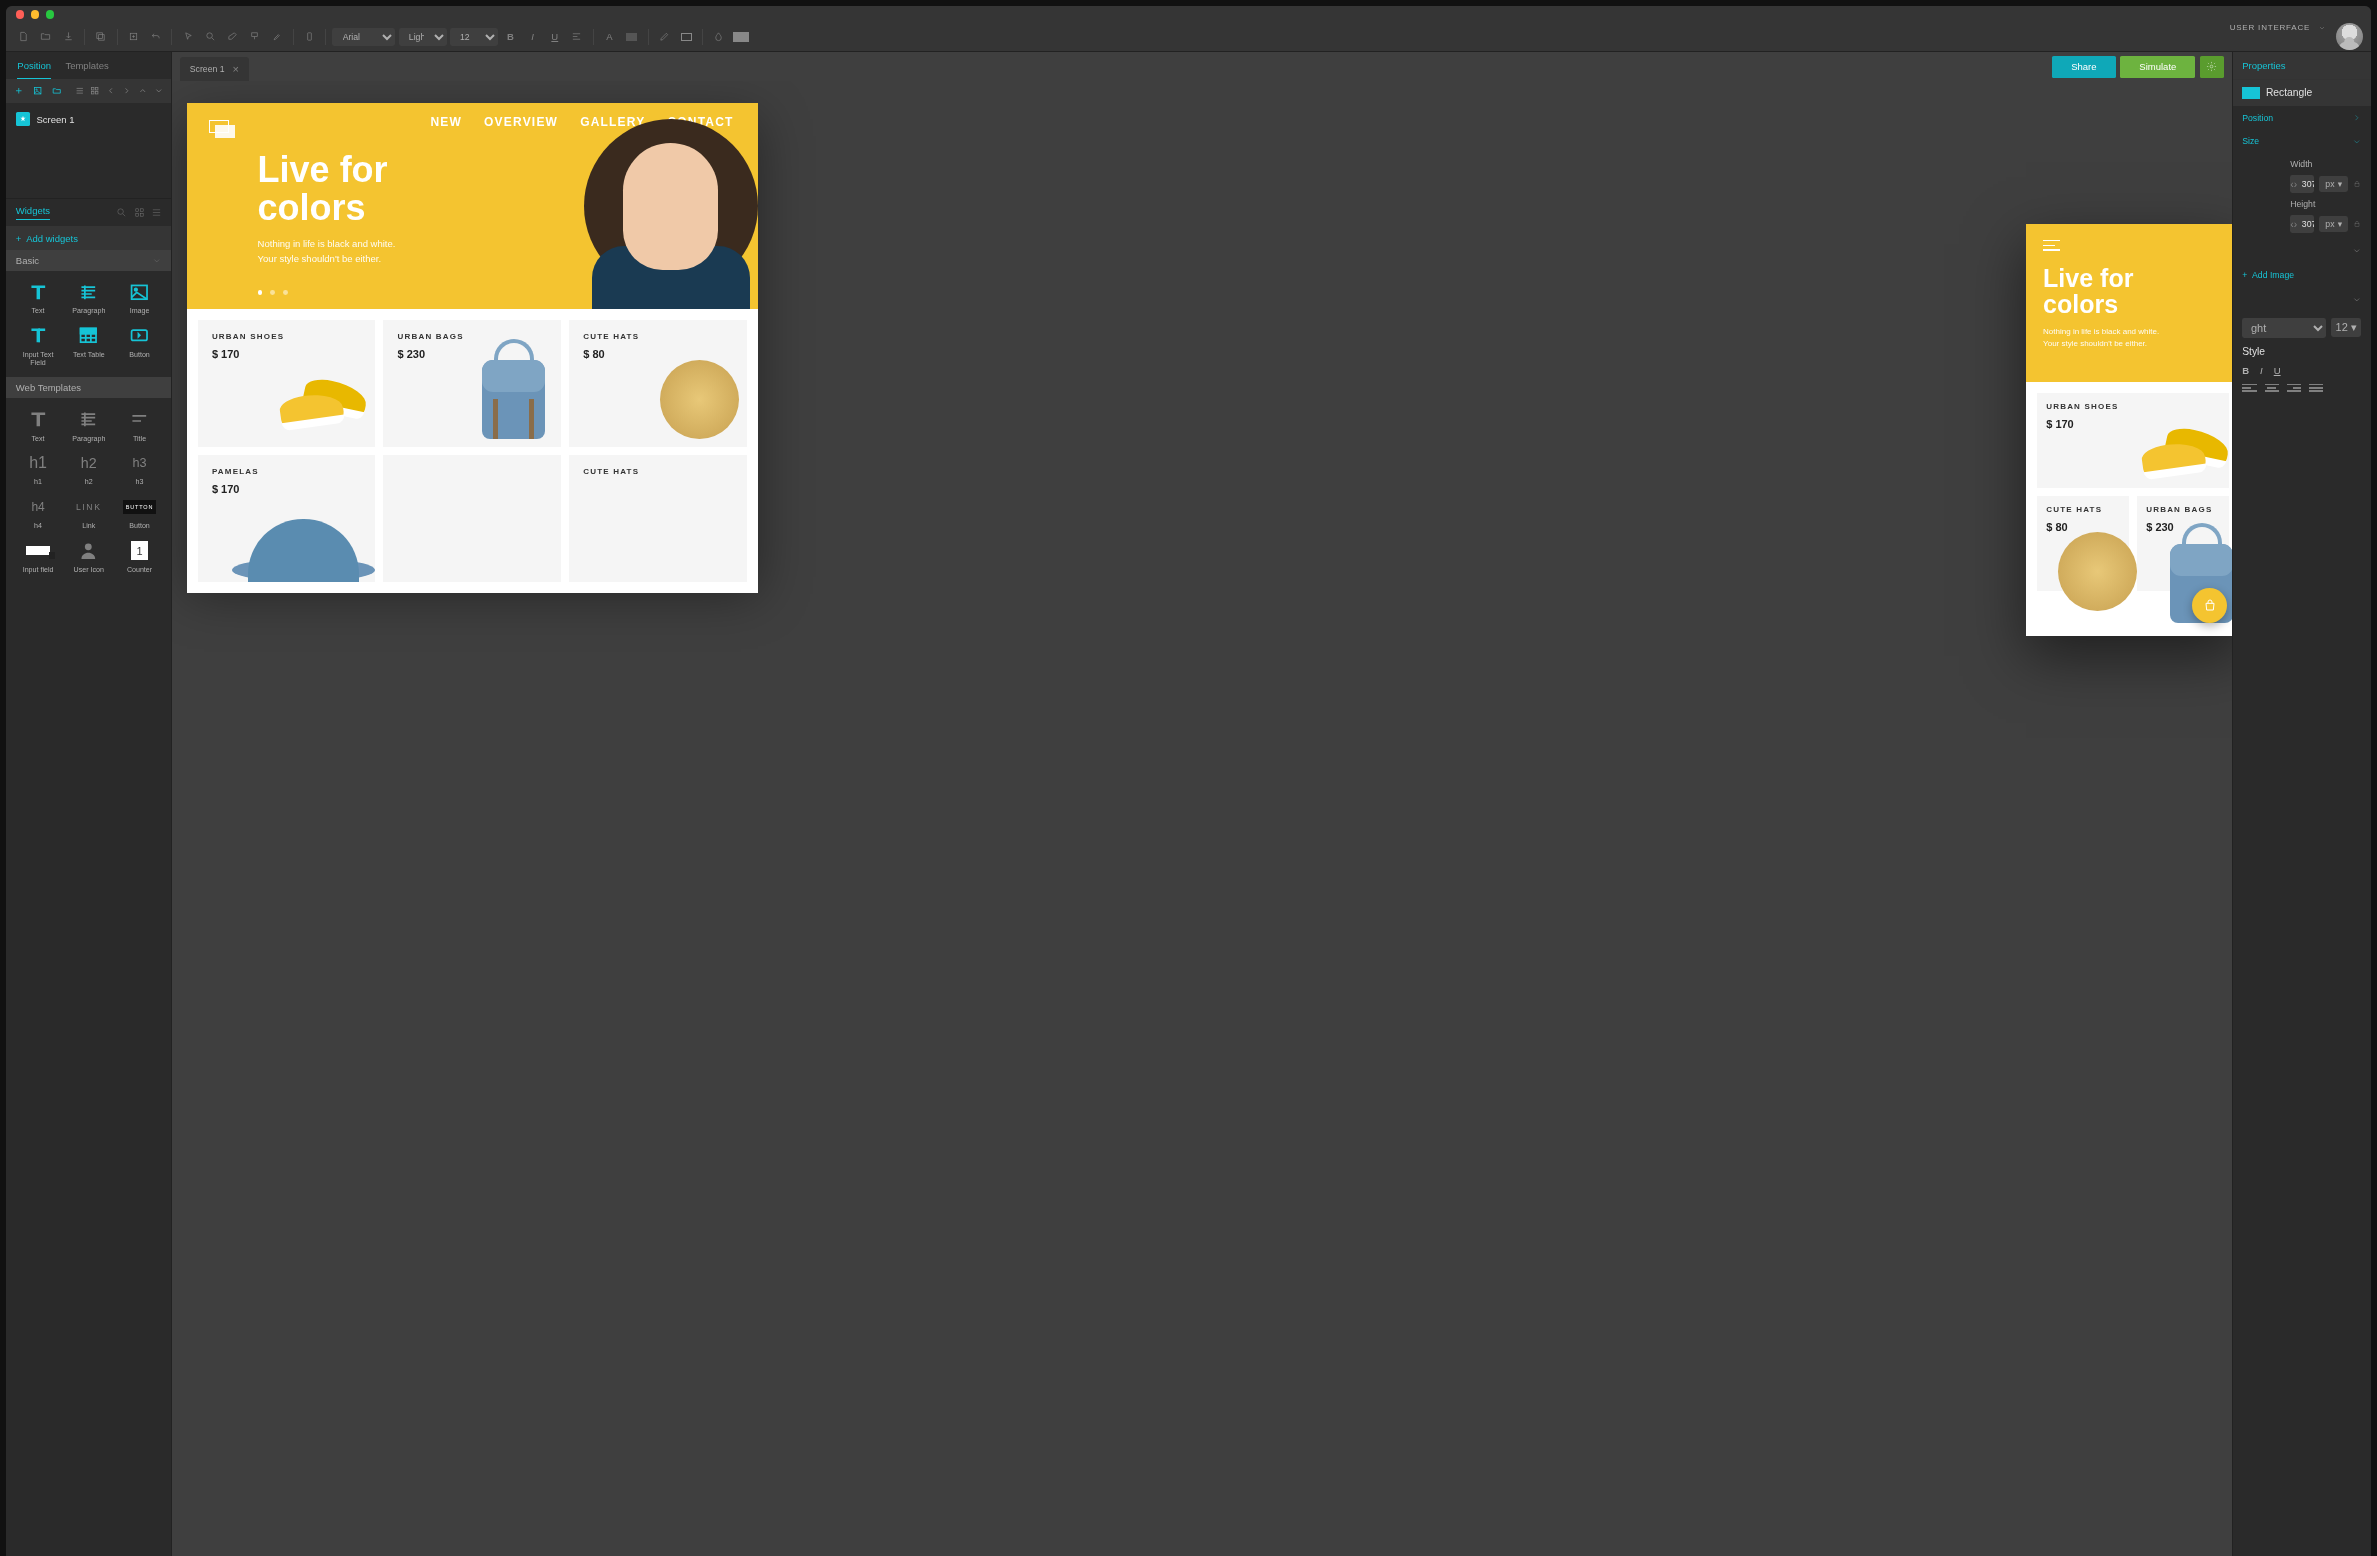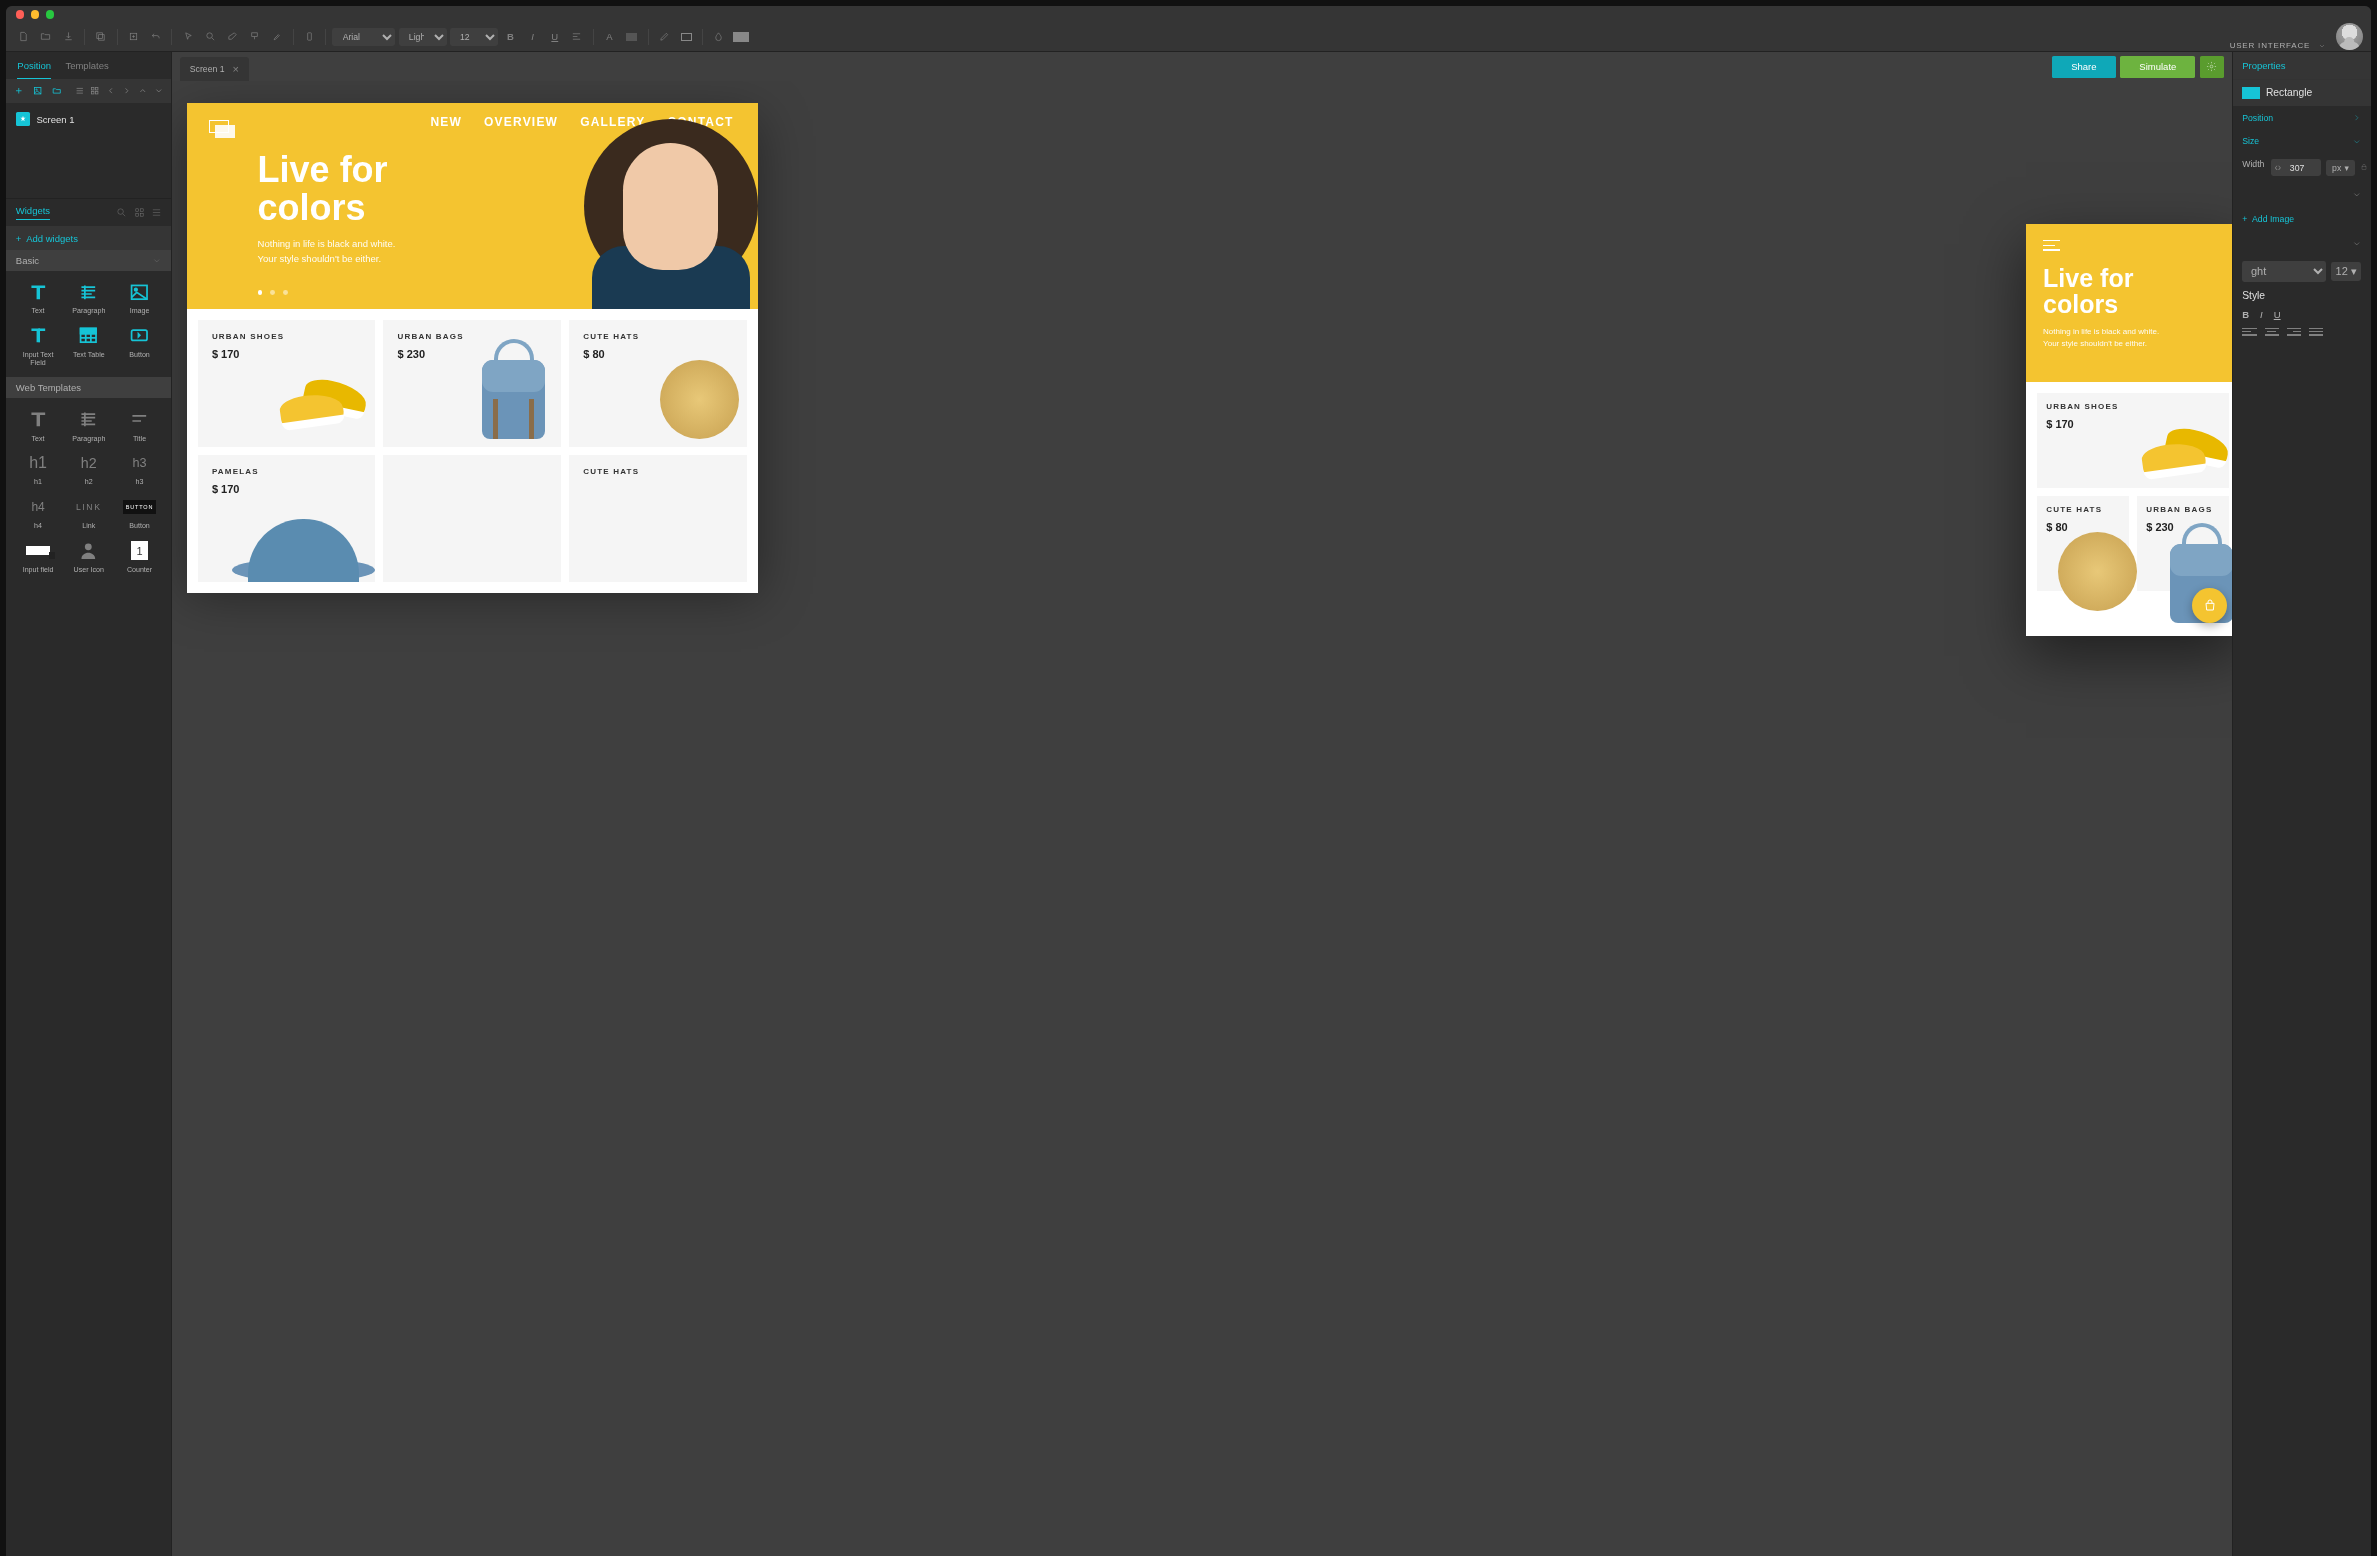--- a/index.html
+++ b/index.html
@@ -25,21 +25,21 @@
 
 .titlebar{height:16px;background:var(--bg-2);display:flex;align-items:center;padding:0 9.5px;gap:6.3px;}
 .dot{width:8.7px;height:8.7px;border-radius:50%;}
 .dot.r{background:#ff5f57;} .dot.y{background:#febc2e;} .dot.g{background:#28c840;}
 
 .toolbar{height:30px;background:var(--bg-2);display:flex;align-items:center;padding:0 8px;gap:3.2px;font-size:9.5px;color:var(--fg-2);border-bottom:0.8px solid #222;}
 .tb-ico{width:19px;height:19px;display:flex;align-items:center;justify-content:center;color:var(--fg-2);border-radius:2.4px;cursor:pointer;}
 .tb-ico svg{width:11px;height:11px;stroke:currentColor;fill:none;stroke-width:1.5;}
 .tb-sep{width:0.8px;height:16px;background:#444;margin:0 3.2px;}
 .tb-select{background:var(--bg-3);border:none;color:var(--fg-1);padding:3.2px 6.3px;font-size:8.7px;border-radius:2.4px;min-width:48px;}
-.tb-right{margin-left:auto;display:flex;align-items:flex-end;gap:9.5px;}
+.tb-right{margin-left:auto;display:flex;align-items:flex-start;gap:9.5px;}
 .avatar{width:27px;height:27px;border-radius:50%;background:radial-gradient(circle at 50% 35%,#ddd 35%,#999 36%,#777 100%);overflow:hidden;position:relative;}
 .avatar::before{content:"";position:absolute;left:50%;top:52%;width:9.5px;height:9.5px;border-radius:50%;background:#bbb;transform:translateX(-50%);}
 .avatar::after{content:"";position:absolute;left:50%;bottom:-4.8px;width:20.6px;height:14.3px;border-radius:50% 50% 0 0;background:#bbb;transform:translateX(-50%);}
 .user-role{display:flex;align-items:center;gap:8px;font-size:8px;letter-spacing:0.8px;color:var(--fg-1);}
 .user-role svg{width:8px;height:8px;stroke:var(--fg-1);fill:none;}
 
 .main{flex:1;display:flex;overflow:hidden;}
 
 .left{width:166px;background:var(--bg-1);display:flex;flex-direction:column;border-right:0.8px solid #222;}
 .ltabs{display:flex;gap:14.3px;padding:8px 11px 0;font-size:9.5px;}
@@ -140,21 +140,21 @@
 .fab{position:absolute;right:12.7px;bottom:12.7px;width:35px;height:35px;border-radius:50%;background:var(--yellow-2);display:flex;align-items:center;justify-content:center;box-shadow:0 3.2px 9.5px rgba(0,0,0,.3);}
 .fab svg{width:16px;height:16px;stroke:#fff;fill:none;stroke-width:1.5;}
 
 .right{width:139px;background:var(--bg-1);display:flex;flex-direction:column;border-left:0.8px solid #222;}
 .rhdr{background:var(--bg-2);color:var(--cyan);font-size:9.5px;padding:8px 9.5px;}
 .r-shape{display:flex;align-items:flex-start;gap:6.3px;padding:6.3px 9.5px;background:var(--bg-2);border-top:0.8px solid #333;}
 .r-shape .sw{width:17.4px;height:12.7px;background:var(--cyan);}
 .r-row{display:flex;align-items:center;justify-content:space-between;padding:6.3px 9.5px;font-size:8.7px;color:var(--cyan);cursor:pointer;border-top:0.8px solid #2a2a2a;}
 .r-row.muted{color:var(--fg-1);}
 .r-row svg{width:9.5px;height:9.5px;stroke:currentColor;fill:none;}
-.r-body{padding:6.3px 9.5px;display:flex;gap:6.3px;}
+.r-body{padding:6.3px 9.5px;display:flex;flex-direction:column;gap:6.3px;margin-left:48px;}
 .r-body .lbl{font-size:8.7px;color:var(--fg-1);}
 .dim-row{display:flex;gap:4.8px;align-items:center;}
 .dim-in{display:flex;align-items:center;background:var(--bg-3);border-radius:2.4px;overflow:hidden;}
 .dim-in .arr{width:14.3px;height:17.4px;display:flex;align-items:center;justify-content:center;color:var(--fg-2);}
 .dim-in input{width:36px;background:transparent;border:none;color:var(--fg-0);text-align:left;padding:3.2px 4.8px;font-size:8.7px;}
 .unit{background:var(--bg-3);padding:3.2px 6.3px;font-size:8.7px;color:var(--fg-1);border-radius:2.4px;display:flex;align-items:center;gap:3.2px;}
 .lock{color:var(--fg-2);}
 .lock svg{width:8px;height:8px;stroke:currentColor;fill:none;}
 .add-img{display:flex;align-items:center;gap:4.8px;color:var(--cyan);font-size:8.7px;padding:8px 9.5px;cursor:pointer;}
 .text-props{padding:6.3px 9.5px;display:flex;flex-direction:column;gap:8px;}

